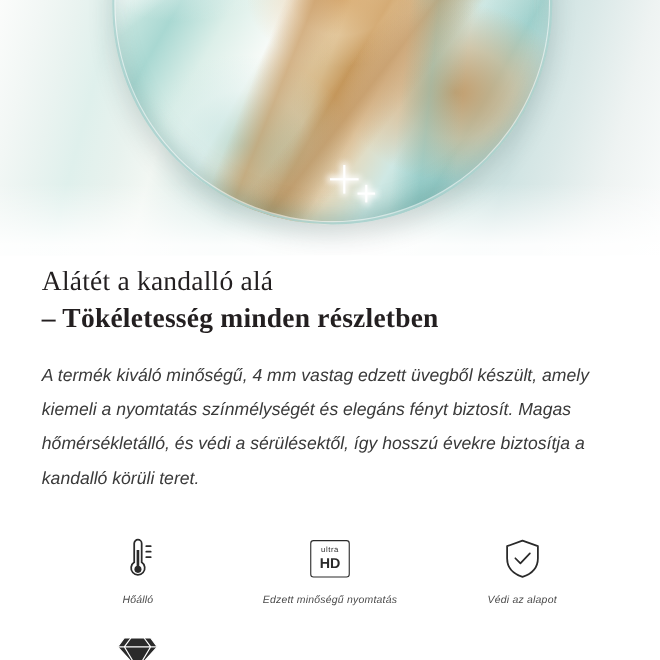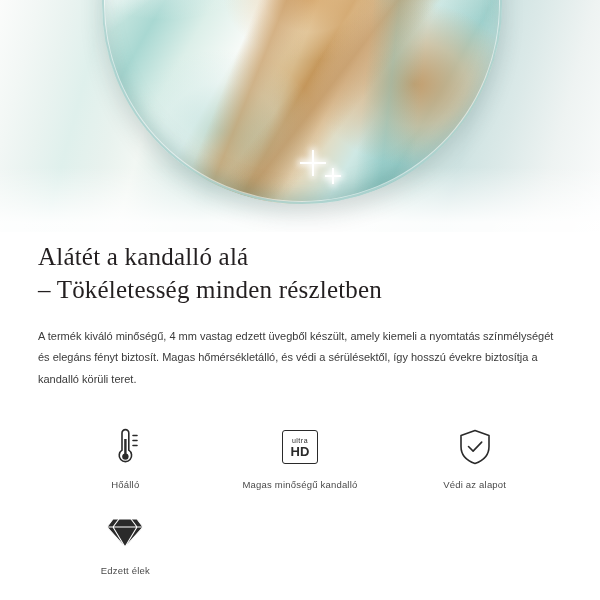--- a/index.html
+++ b/index.html
@@ -110,27 +110,28 @@
   }
   .headline {
     font-family: "Liberation Serif", serif;
     font-size: 25px;
     line-height: 1.32;
     color: #231f20;
     font-weight: 400;
     margin: 8px 0 0 0;
     letter-spacing: 0.2px;
   }
-  .headline .line2 { display: block; }
+  .headline .line2 { display: block; font-weight: bold; }
   .body-copy {
     margin: 20px 0 0 0;
-    font-size: 11px;
+    font-size: 16px;
     line-height: 1.95;
     color: #3a3a3a;
     max-width: 520px;
+    font-style: italic;
   }
 
   
   .features {
     margin-top: 34px;
     display: grid;
     grid-template-columns: repeat(3, 1fr);
     row-gap: 20px;
   }
   .feature {
@@ -145,20 +146,21 @@
     align-items: center;
     justify-content: center;
     color: #2a2a2a;
   }
   .feature-label {
     margin-top: 9px;
     font-size: 9.5px;
     color: #4a4a4a;
     text-align: center;
     letter-spacing: 0.2px;
+    font-style: italic;
   }
   .hd-box {
     border: 1.6px solid #2a2a2a;
     border-radius: 3px;
     width: 34px;
     height: 32px;
     display: flex;
     flex-direction: column;
     align-items: center;
     justify-content: center;
@@ -207,21 +209,21 @@
         <div class="feature-label">Hőálló</div>
       </div>
 
       <div class="feature">
         <div class="feature-icon">
           <div class="hd-box">
             <span class="u">ultra</span>
             <span class="hd">HD</span>
           </div>
         </div>
-        <div class="feature-label">Magas minőségű kandalló</div>
+        <div class="feature-label">Edzett minőségű nyomtatás</div>
       </div>
 
       <div class="feature">
         <div class="feature-icon">
           <svg width="36" height="40" viewBox="0 0 36 40" fill="none" stroke="#2a2a2a" stroke-width="1.6" stroke-linejoin="round" stroke-linecap="round">
             <path d="M18 3.5 32 8.5v11c0 9-6.2 14.4-14 17-7.8-2.6-14-8-14-17v-11z"></path>
             <path d="M11.5 19.5l4.6 4.6 8.6-9"></path>
           </svg>
         </div>
         <div class="feature-label">Védi az alapot</div>

